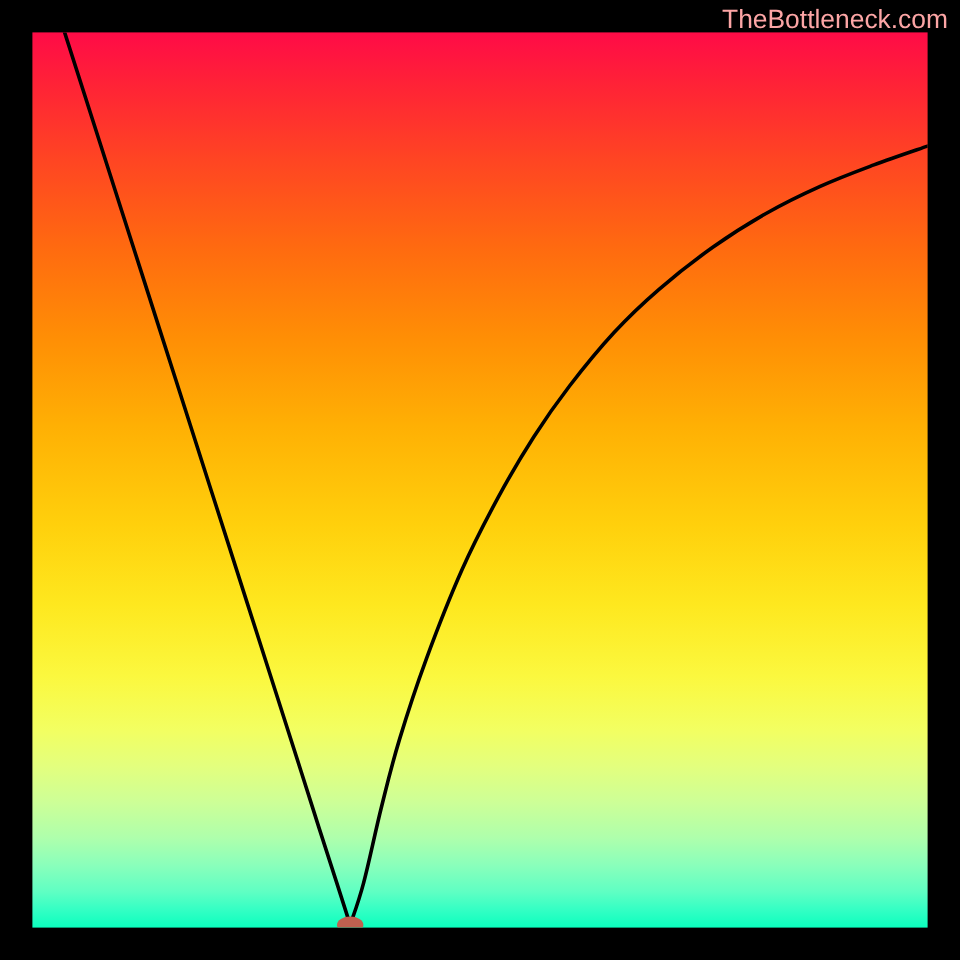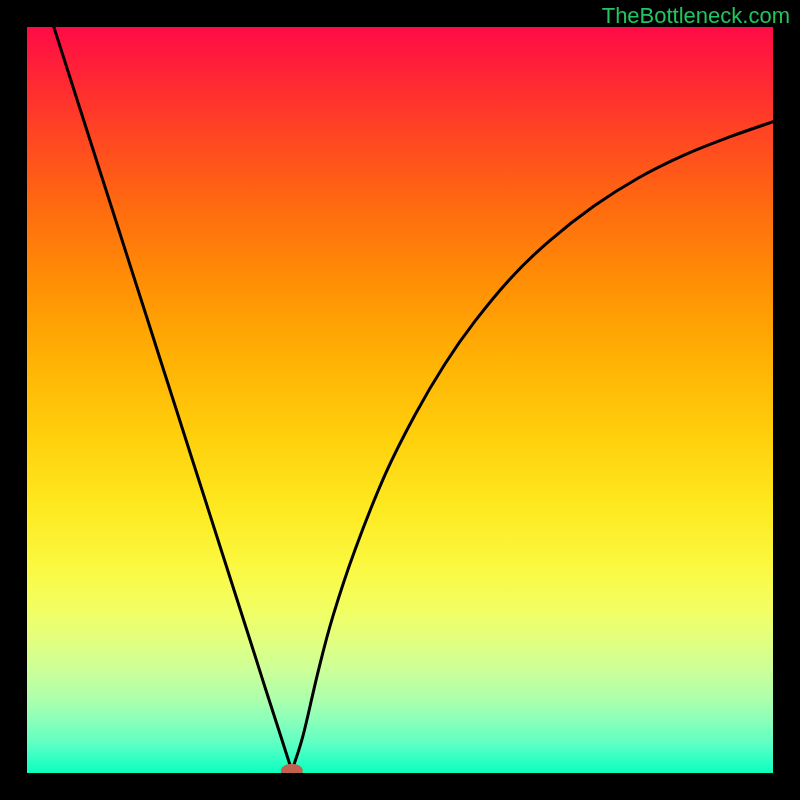--- a/index.html
+++ b/index.html
@@ -41,21 +41,21 @@
       #8affbb 93%,
       #5fffc3 96%,
       #34ffc4 98%,
       #0bffbe 100%
     );
   }
   .watermark {
     position: absolute;
     top: 3px;
     right: 10px;
-    color: #22c55e;
+    color: #fca5a5;
     font-size: 22px;
     letter-spacing: 0px;
     font-weight: 400;
     user-select: none;
   }
   svg.curve {
     position: absolute;
     left: 0;
     top: 0;
     width: 746px;

